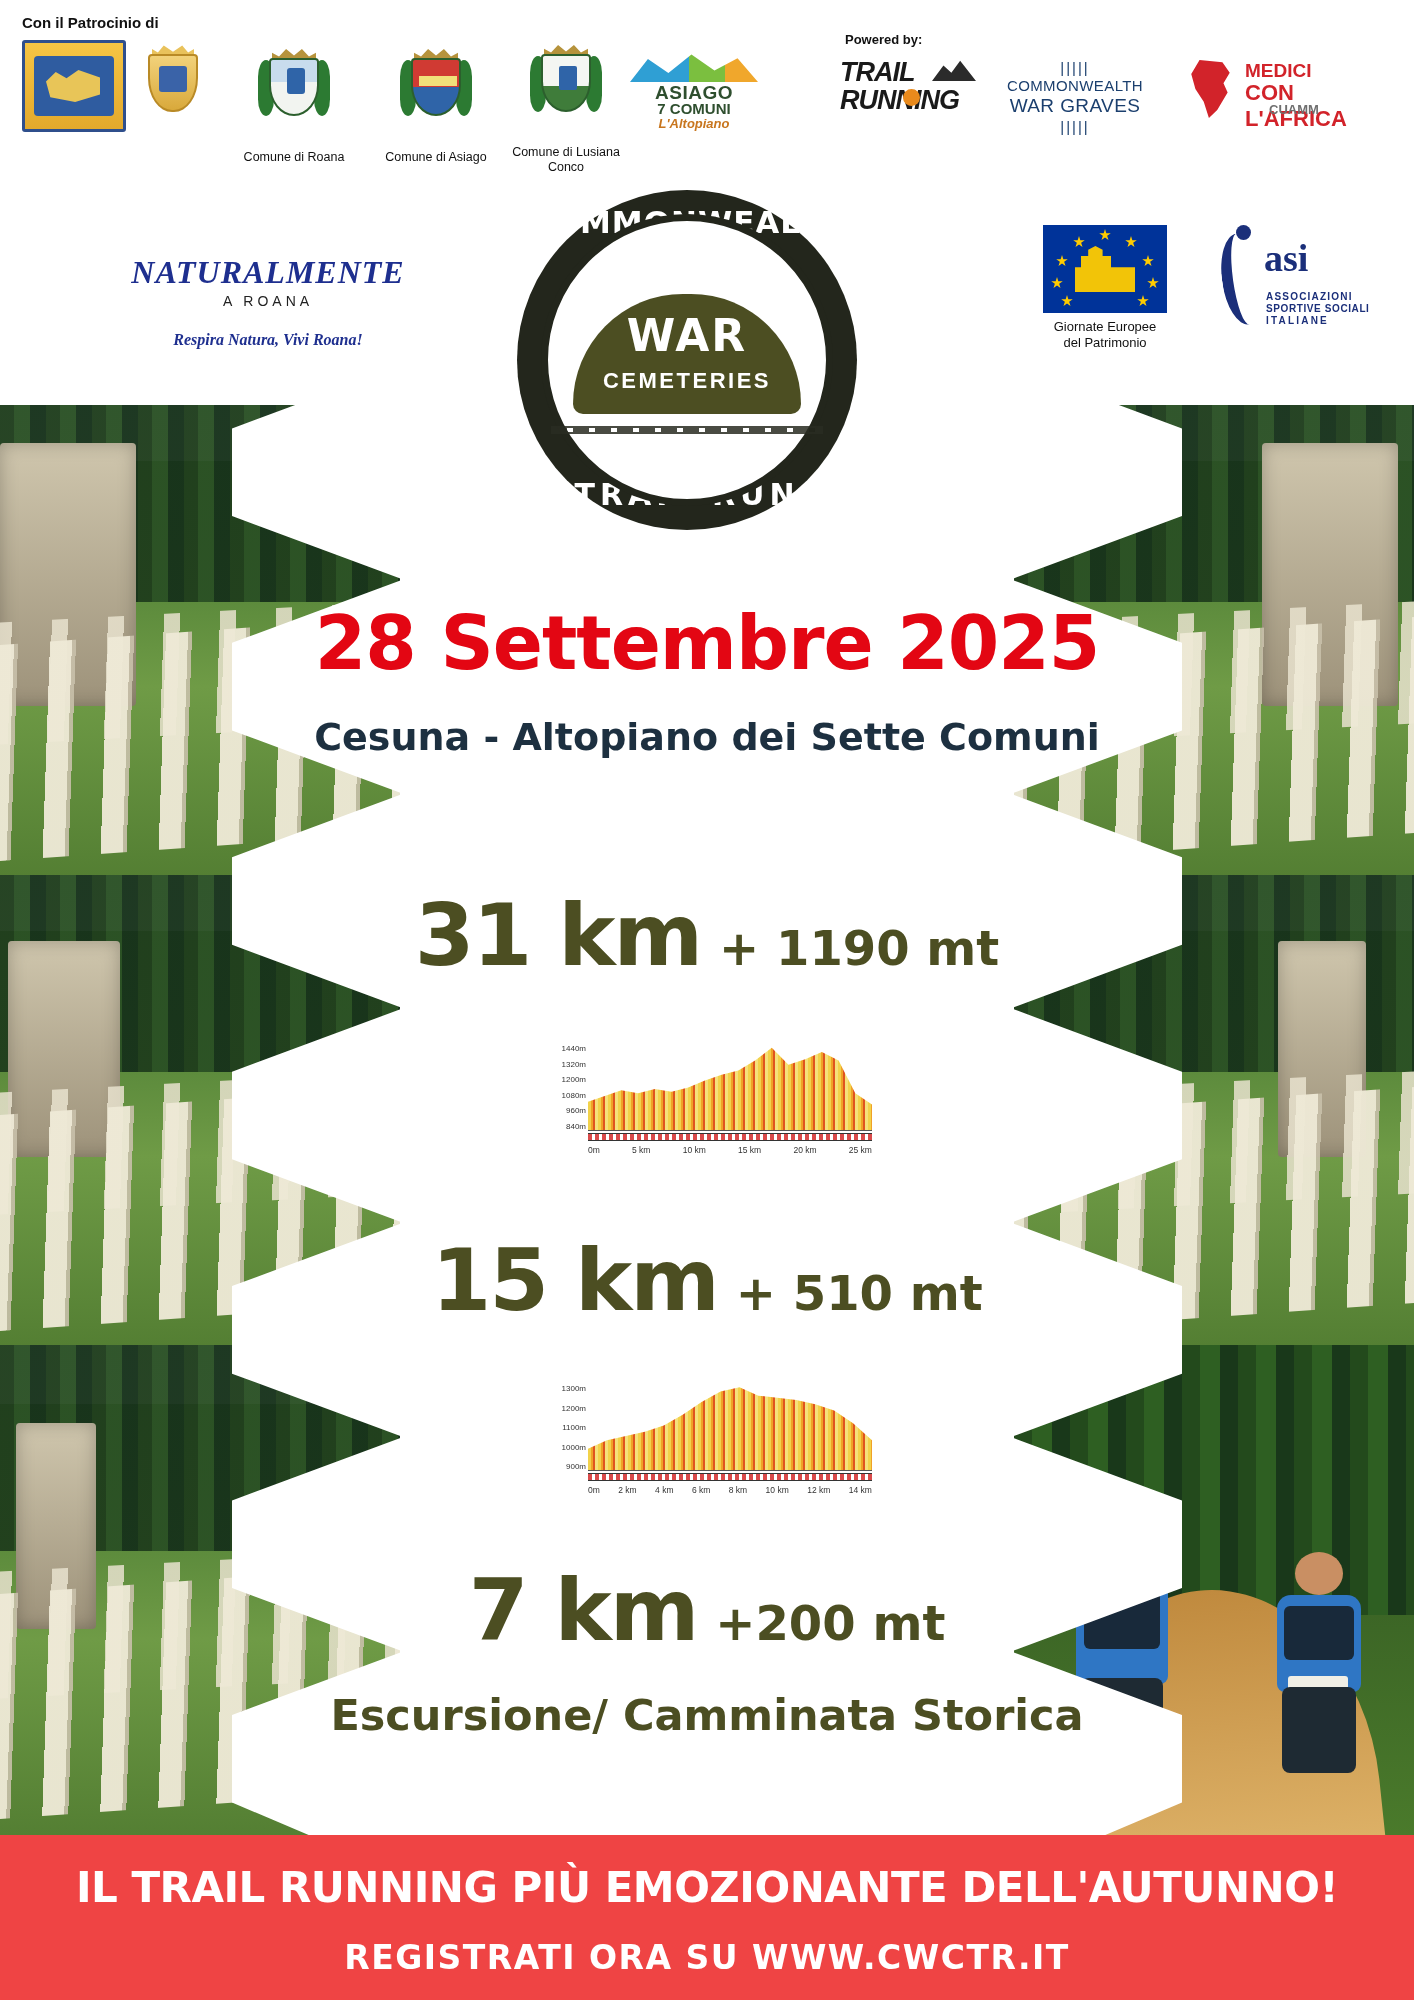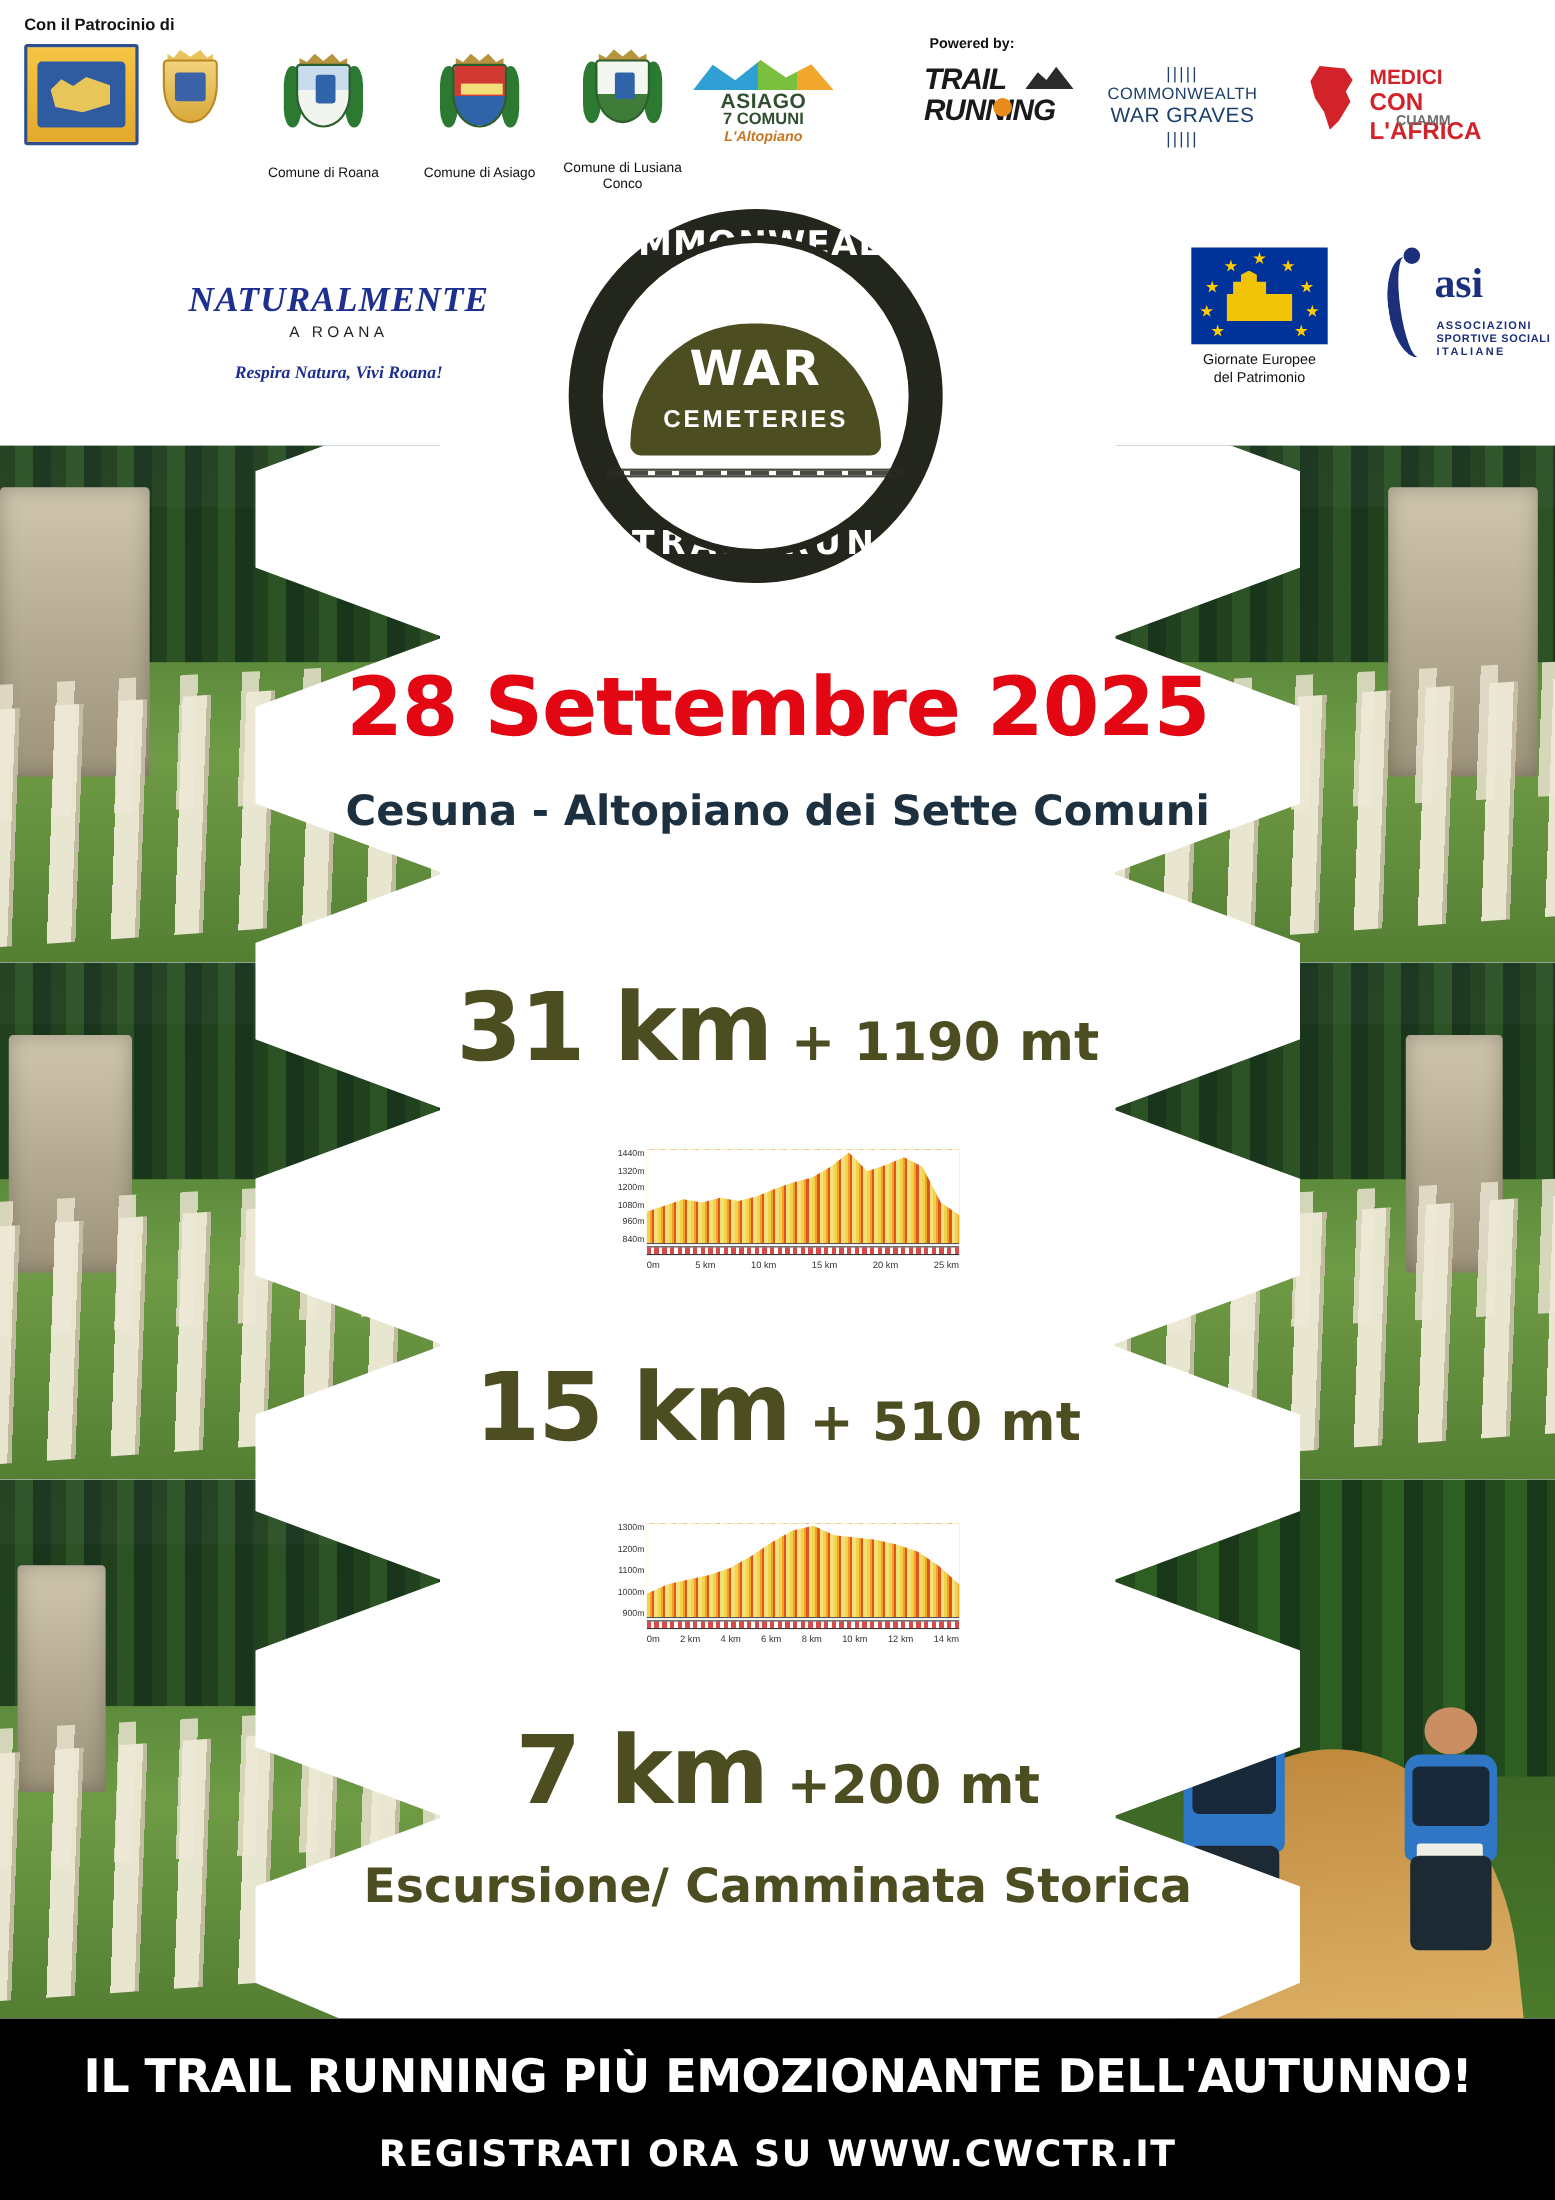--- a/index.html
+++ b/index.html
@@ -221,21 +221,21 @@
     position: absolute; left: 0; top: 8px;
     width: 52px; height: 58px;
     background: #d2232a;
     clip-path: polygon(28% 0, 72% 4%, 86% 22%, 74% 40%, 82% 56%, 62% 86%, 46% 100%, 36% 72%, 20% 50%, 12% 24%);
   }
   .cuamm .m1 { position: absolute; left: 60px; top: 8px; font-size: 19px; font-weight: bold; color: #d2232a; }
   .cuamm .m2 { position: absolute; left: 60px; top: 28px; font-size: 22px; font-weight: bold; color: #d2232a; }
   .cuamm .m3 { position: absolute; left: 60px; top: 50px; font-size: 13px; font-weight: bold; color: #6f6f6f; margin-left: 24px; }
 
   
-  .row2 { position: absolute; top: 185px; left: 0; width: 1287px; height: 220px; margin-left: 40px; }
+  .row2 { position: absolute; top: 185px; left: 0; width: 1287px; height: 220px; }
   .naturalmente {
     position: absolute;
     top: 55px; left: 128px;
     width: 280px; height: 120px;
     background: #fff;
     text-align: center;
   }
   .naturalmente .n1 {
     font-size: 32px; letter-spacing: 1px; color: #1e2f8f;
     font-family: "Liberation Serif", serif; font-style: italic; font-weight: bold;
@@ -553,21 +553,21 @@
     position: absolute; left: 46px; top: 100px; right: 0;
     display: flex; justify-content: space-between;
     font-size: 8.5px; color: #333;
   }
 
   
   .footer {
     position: absolute;
     left: 0; top: 1835px;
     width: 1414px; height: 165px;
-    background: #000000;
+    background: #ef4444;
     color: #ffffff;
     text-align: center;
   }
   .footer .f1 {
     font-size: 42px; font-weight: bold;
     font-family: "DejaVu Sans", sans-serif;
     margin-top: 28px;
     letter-spacing: -.5px;
   }
   .footer .f2 {

